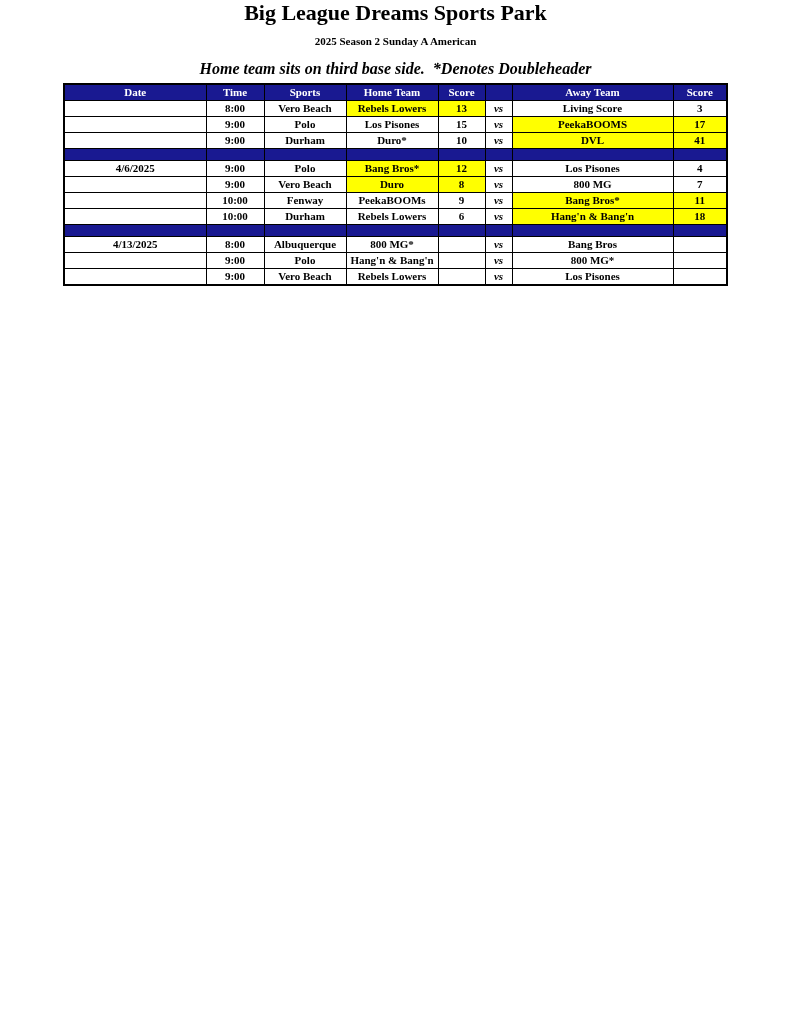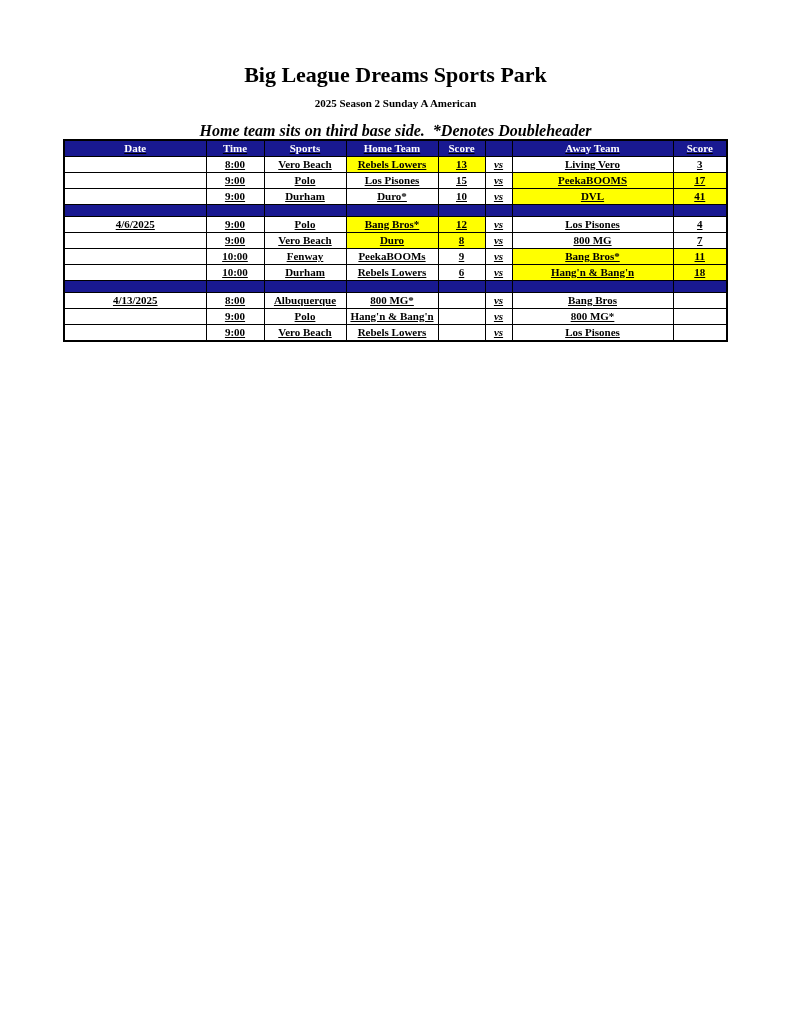--- a/index.html
+++ b/index.html
@@ -3,37 +3,36 @@
 <meta charset="utf-8">
 <style>
   :root { --navy:#191991; --hl:#FFFF00; --ink:#000000; }
   * { box-sizing: border-box; }
   html, body { margin:0; padding:0; }
   body {
     width:791px; height:1024px; background:#ffffff;
     font-family:"Liberation Serif", serif; color:var(--ink);
     overflow:hidden;
   }
-  .page { padding-top:62px; }
+  .page { }
   .title {
     text-align:center; font-size:22px; font-weight:bold; line-height:26px;
   }
   .subtitle {
     text-align:center; font-size:11px; font-weight:bold; line-height:20px;
     margin-top:5px;
   }
   .note {
     text-align:center; font-size:16px; font-weight:bold; font-style:italic;
     line-height:15px; margin-top:10px; white-space:pre;
   }
   table.sched {
     border-collapse:collapse; table-layout:fixed;
-    width:663px; margin:1px auto 0 auto;
+    width:663px; margin:7px auto 0 auto;
     border:2px solid var(--ink);
-    text-decoration:underline;
   }
   .sched th, .sched td {
     border:1px solid var(--ink);
     padding:0; height:15px; line-height:15px;
     font-size:11px; font-weight:bold; text-align:center;
     white-space:nowrap; overflow:hidden;
   }
   .sched th { background:var(--navy); color:#ffffff; }
   .sched td.sep { background:var(--navy); height:12px; line-height:12px; }
   .sched td.vs { font-style:italic; }
@@ -71,21 +70,21 @@
         </tr>
     </thead>
     <tbody id="table-body">
         <tr>
           <td></td>
           <td>8:00</td>
           <td>Vero Beach</td>
           <td class="hl">Rebels Lowers</td>
           <td class="hl">13</td>
           <td class="vs">vs</td>
-          <td>Living Vero</td>
+          <td>Living Score</td>
           <td>3</td>
         </tr>
         <tr>
           <td></td>
           <td>9:00</td>
           <td>Polo</td>
           <td>Los Pisones</td>
           <td>15</td>
           <td class="vs">vs</td>
           <td class="hl">PeekaBOOMS</td>

